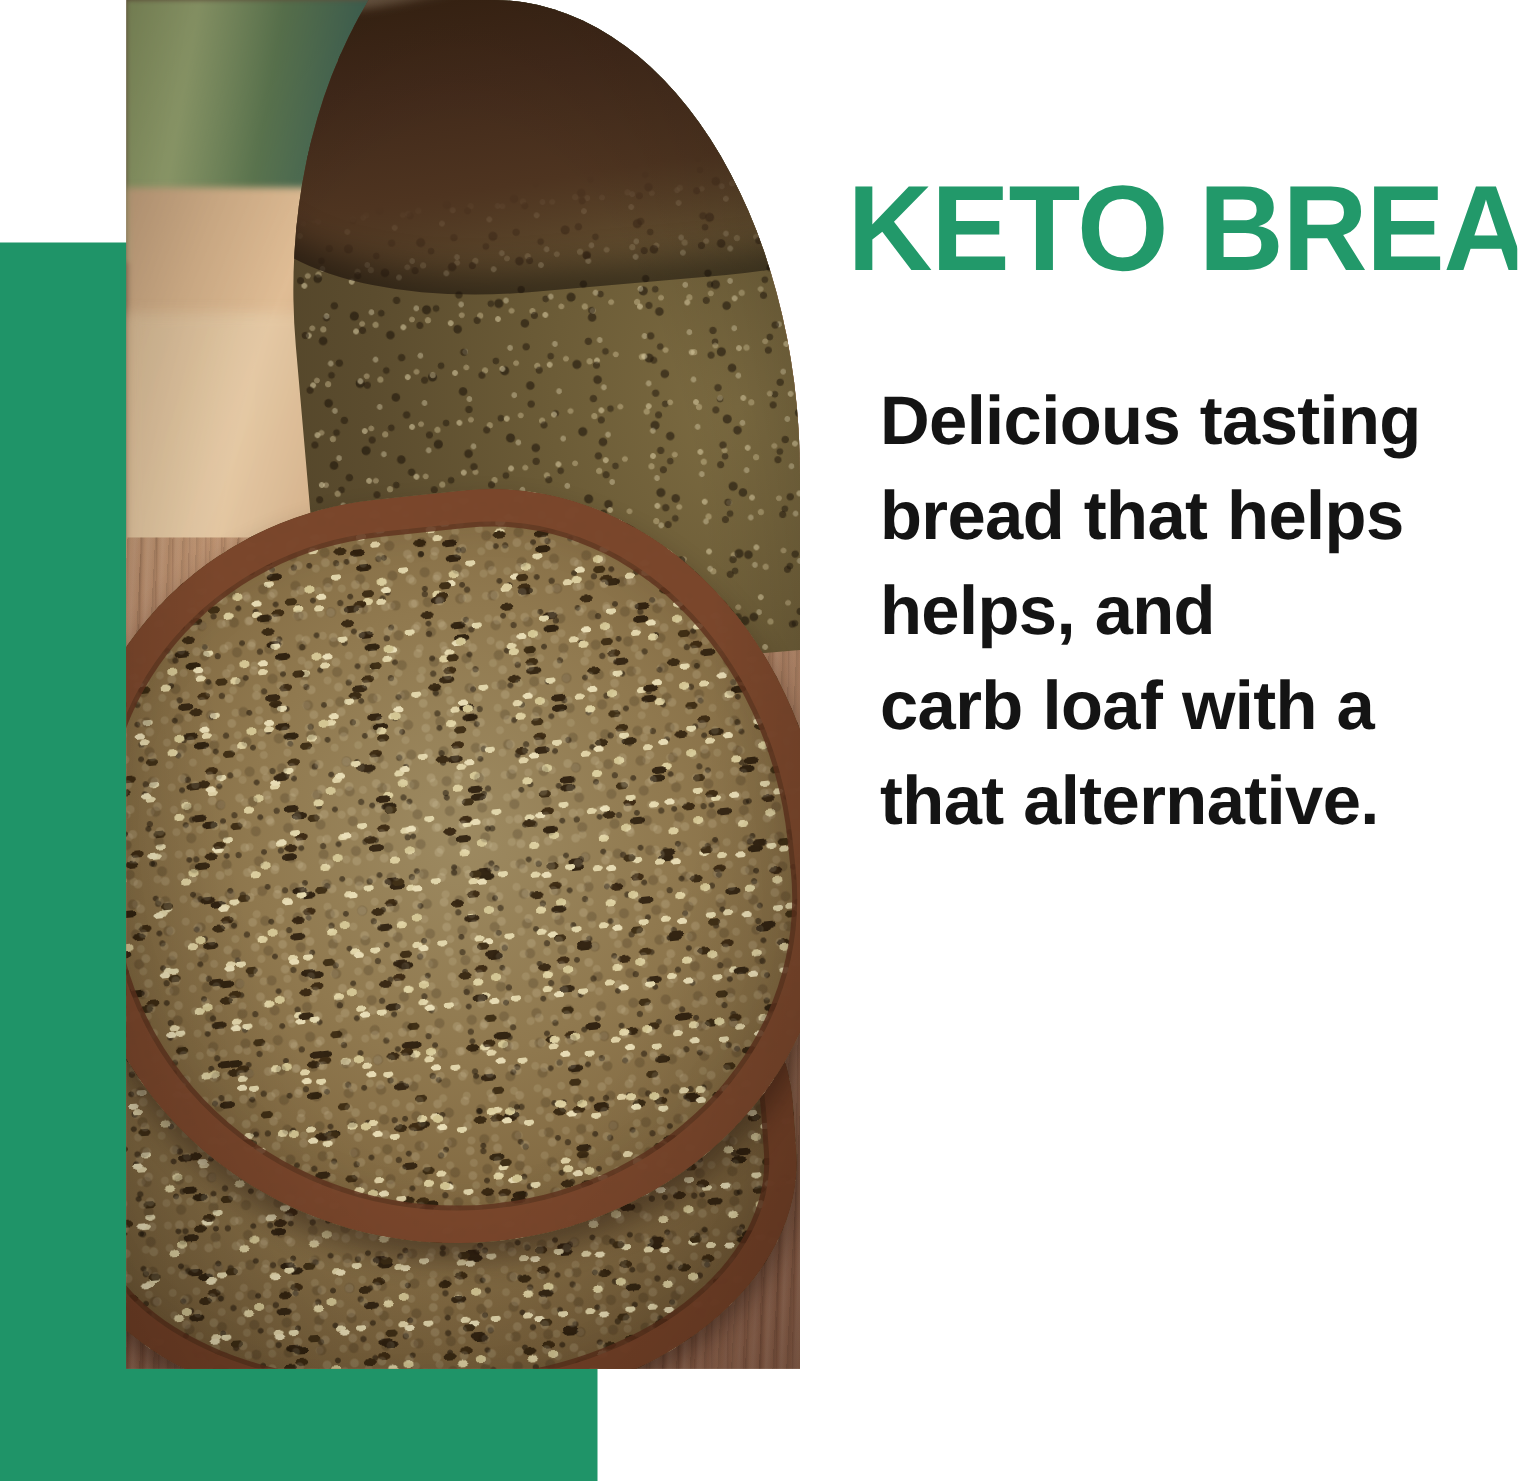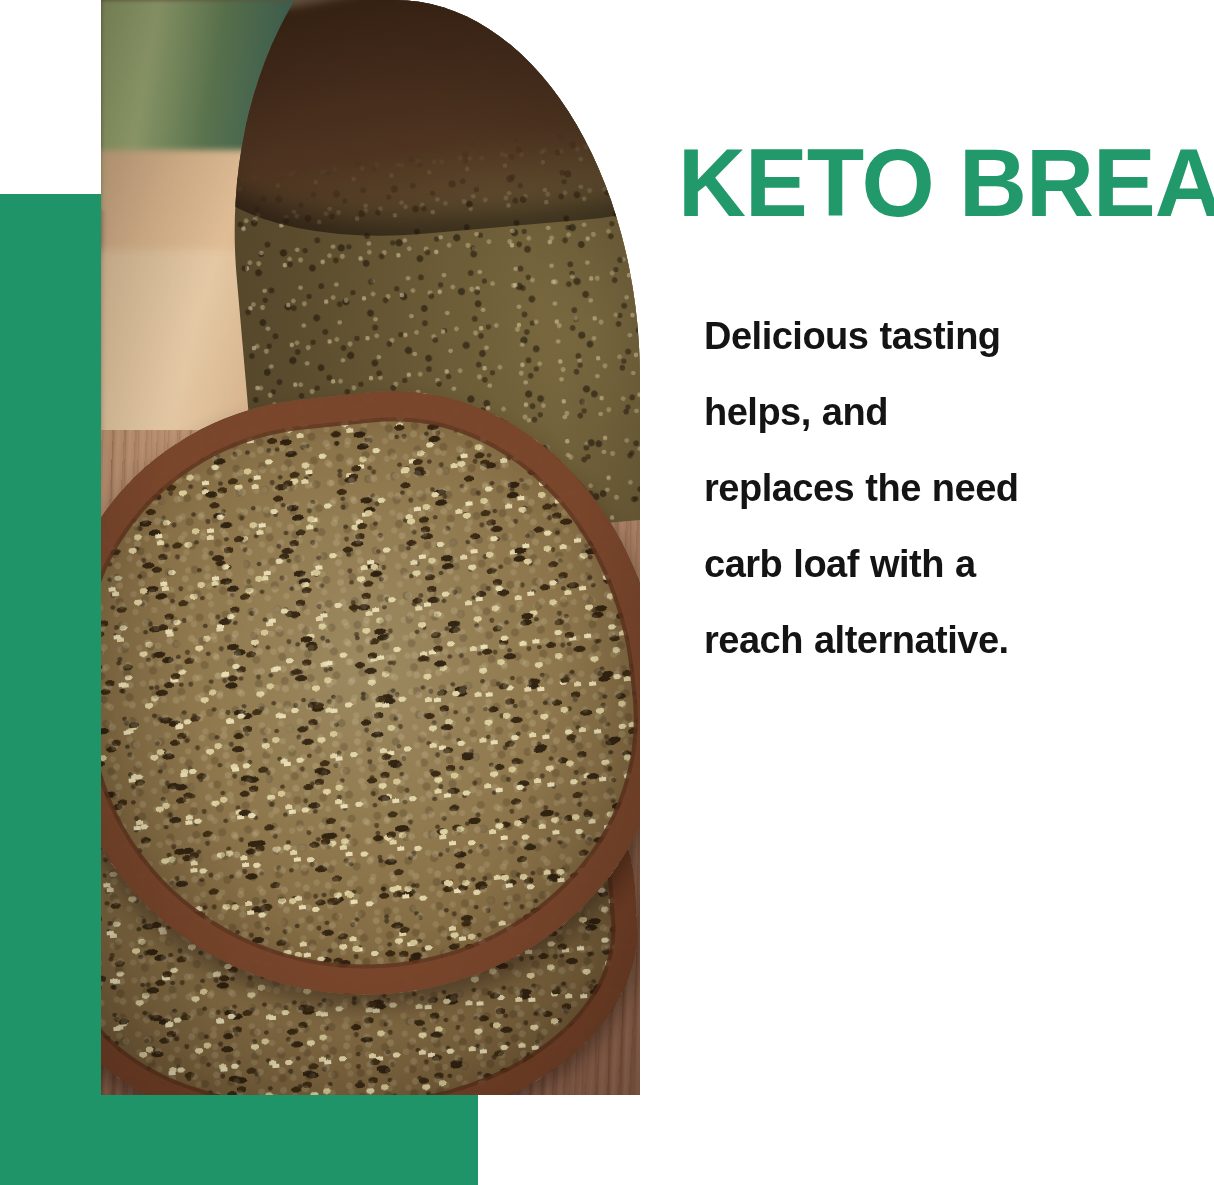--- a/index.html
+++ b/index.html
@@ -237,21 +237,21 @@
     transform: scaleX(0.97);
     transform-origin: left top;
   }
   .body-copy {
     position:absolute;
     left: 28px; top: 298px;
     width: 500px;
     color: #141414;
     font-family: "Liberation Sans", sans-serif;
     font-weight: 700;
-    font-size: 38px;
+    font-size: 55px;
     line-height: 76px;
     letter-spacing: -0.5px;
     word-spacing: 1px;
   }
 </style>
 </head>
 <body>
 
 <div class="canvas">
 
@@ -291,20 +291,20 @@
 
       <div class="photo-vignette"></div>
     </div>
   </div>
 
   <div class="text-col">
     <div class="headline">KETO BREAD</div>
 
     <div class="body-copy">
       <div>Delicious tasting</div>
+      <div>bread that helps</div>
       <div>helps, and</div>
-      <div>replaces the need</div>
       <div>carb loaf with a</div>
-      <div>reach alternative.</div>
+      <div>that alternative.</div>
     </div>
   </div>
 
 </div>
 
 </body></html>

